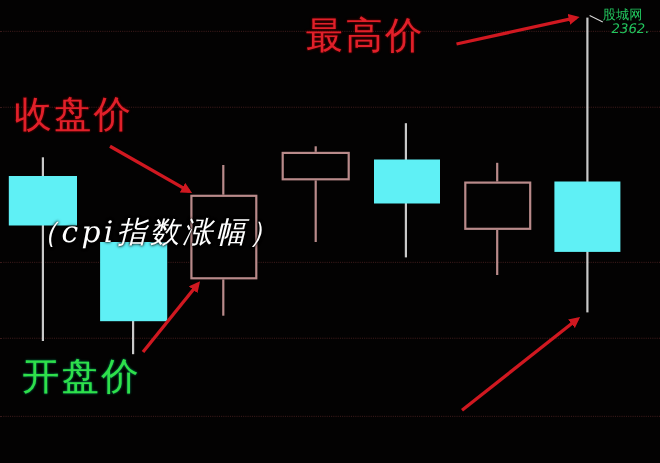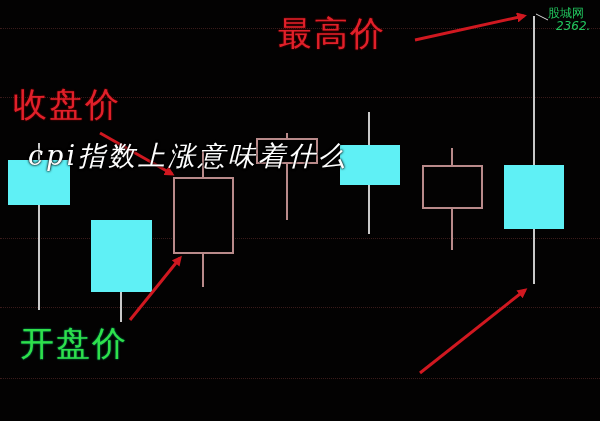--- a/index.html
+++ b/index.html
@@ -67,14 +67,14 @@
     <line x1="548" y1="20" x2="536" y2="14" stroke="#d8d8d8" stroke-width="1"></line>
   </svg>
 
   <div class="label red" style="left:278px; top:16px;">最高价</div>
   <div class="label red" style="left:13px; top:87px;">收盘价</div>
   <div class="label green" style="left:20px; top:326px;">开盘价</div>
 
   <div class="watermark" style="left:548px; top:7px;">股城网</div>
   <div class="watermark" style="left:556px; top:20px;font-style:italic;">2362.</div>
 
-  <div class="title" style="left:28px; top:142px;">cpi指数上涨意味着什么</div>
+  <div class="title" style="left:26px; top:198px;">（cpi指数涨幅）</div>
 </div>
 
 </body></html>

